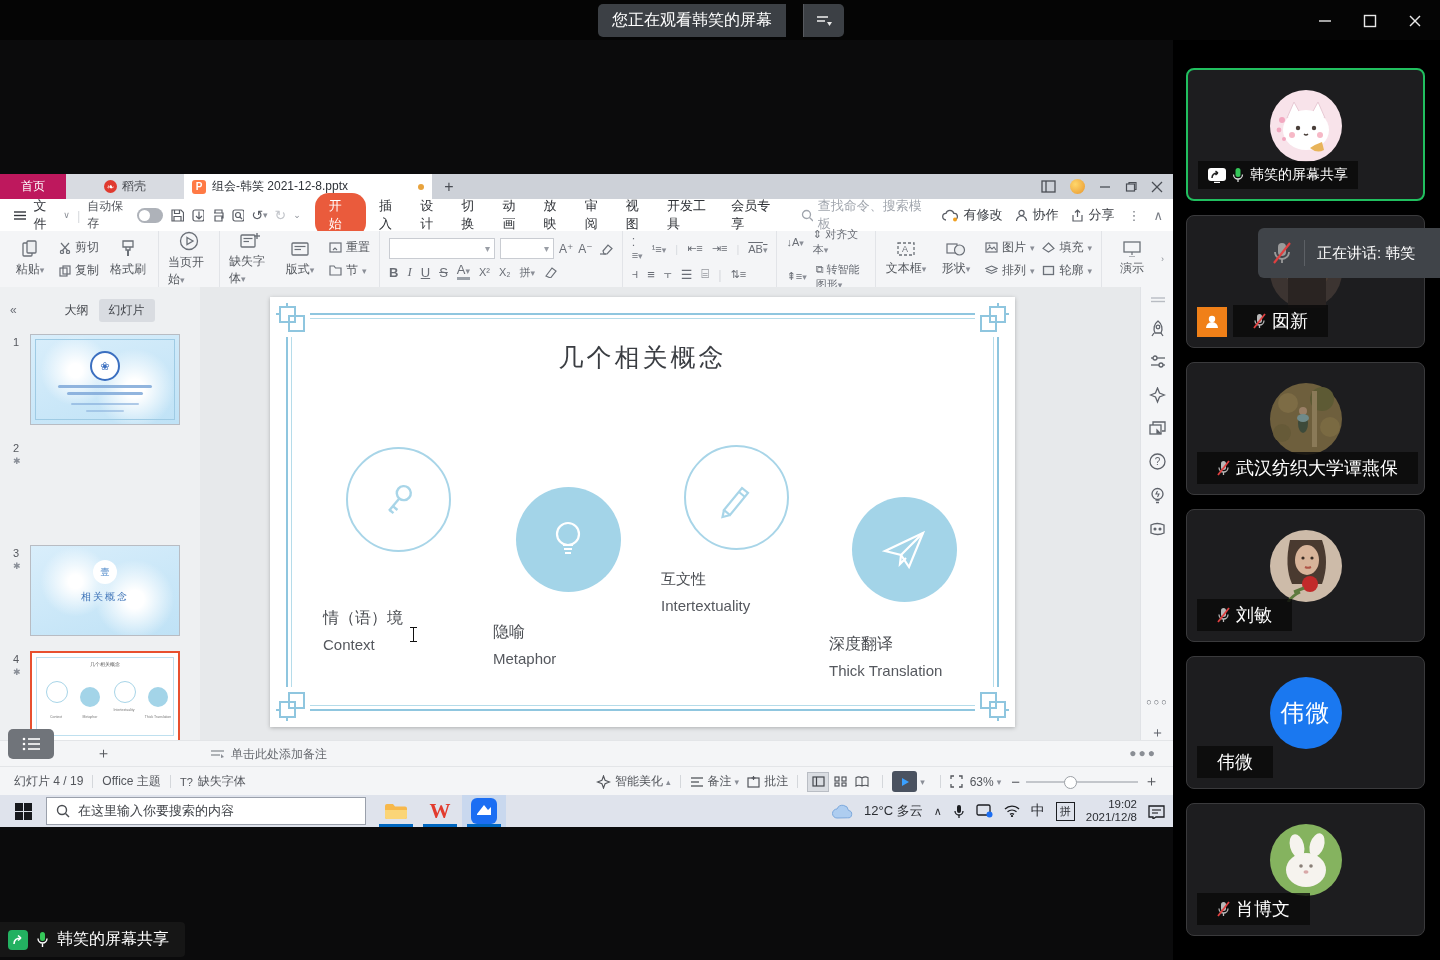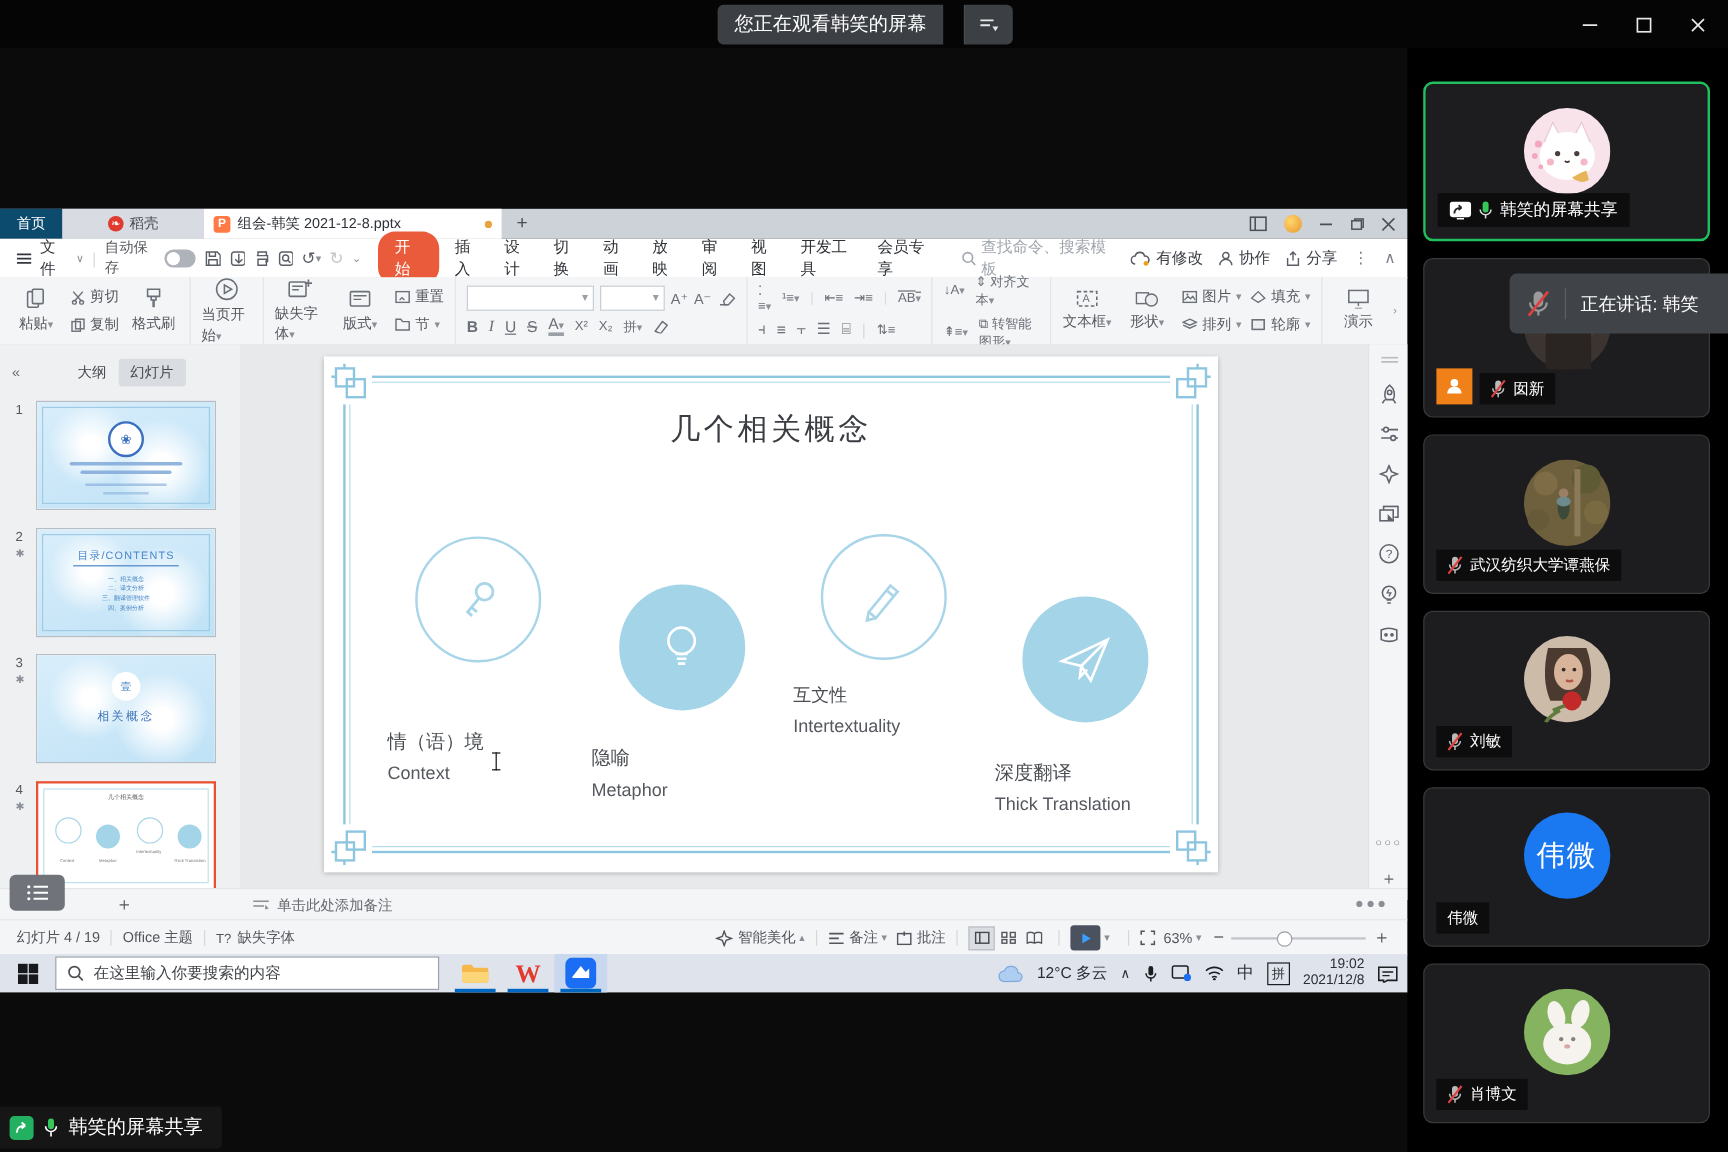--- a/index.html
+++ b/index.html
@@ -10,21 +10,21 @@
   .titlebar{position:absolute;top:0;left:0;width:1440px;height:40px;background:#050505;}
   .title-pill{position:absolute;left:598px;top:4px;height:33px;background:#3c4045;border-radius:5px 0 0 5px;
     color:#fff;font-size:16px;display:flex;align-items:center;padding:0 14px;}
   .layers-pill{position:absolute;left:803px;top:4px;width:40px;height:33px;background:#3c4045;border-radius:0 5px 5px 0;
     border-left:1px solid #56595e;display:flex;align-items:center;justify-content:center;}
   .winbtn{position:absolute;top:10px;width:22px;height:22px;display:flex;align-items:center;justify-content:center;color:#e8e8e8;}
   
   .share-area{position:absolute;top:40px;left:0;width:1173px;height:920px;background:#0b0b0c;}
   
   .wps-tabbar{position:absolute;top:134px;left:0;width:1173px;height:25px;background:#cdd1d8;display:flex;align-items:stretch;font-size:12px;color:#333;}
-  .tab-home{width:52px;background:#0c4a6e;color:#fff;display:flex;align-items:center;justify-content:center;}
+  .tab-home{width:66px;background:#be185d;color:#fff;display:flex;align-items:center;justify-content:center;}
   .tab-docer{width:118px;background:#d8dbe1;display:flex;align-items:center;justify-content:center;gap:5px;color:#45484e;}
   .docer-dot{width:13px;height:13px;border-radius:50%;background:#e03a2f;color:#fff;font-size:9px;display:flex;align-items:center;justify-content:center;}
   .tab-doc{width:232px;background:#fff;display:flex;align-items:center;gap:6px;padding:0 8px;color:#2e3238;}
   .p-icon{width:14px;height:14px;border-radius:3px;background:#ff7a45;color:#fff;font-size:10px;font-weight:bold;display:flex;align-items:center;justify-content:center;}
   .unsaved-dot{width:6px;height:6px;border-radius:50%;background:#e8a33d;margin-left:auto;}
   .tab-plus{width:34px;display:flex;align-items:center;justify-content:center;color:#4a4e55;font-size:16px;}
   .tabbar-right{margin-left:auto;display:flex;align-items:center;gap:14px;padding-right:10px;color:#4a4e55;}
   .mini-avatar{width:15px;height:15px;border-radius:50%;background:radial-gradient(circle at 35% 35%,#ffd76b,#e8962e);}
   
   .wps-menubar{position:absolute;top:159px;left:0;width:1173px;height:32px;background:#fff;border-bottom:1px solid #e8e9ec;
@@ -117,21 +117,21 @@
   .ime-box{width:17px;height:17px;border:1.5px solid #1c1e22;font-size:11px;display:flex;align-items:center;justify-content:center;}
   .clockbox{text-align:right;font-size:11.5px;line-height:13px;}
   
   .share-pill{position:absolute;left:0;top:882px;height:35px;background:#161616;display:flex;align-items:center;gap:8px;padding:0 16px 0 8px;color:#fff;font-size:16px;border-radius:0 4px 4px 0;}
   .greensq{width:20px;height:20px;border-radius:4px;background:#23b161;display:flex;align-items:center;justify-content:center;}
   
   .sidebar{position:absolute;top:40px;left:1173px;width:267px;height:920px;background:#000;}
   .tile{position:absolute;left:13px;width:239px;height:133px;background:#1d1d1f;border:1px solid #3a3a3c;border-radius:8px;box-sizing:border-box;}
   .tile.speaking{border:2px solid #21bf5f;}
   .tile .avatar{position:absolute;left:50%;top:20px;transform:translateX(-50%);}
-  .namechip{position:absolute;left:10px;bottom:10px;background:rgba(10,10,10,.82);display:flex;align-items:center;gap:6px;padding:4px 9px;color:#fff;font-size:13px;white-space:nowrap;max-width:215px;overflow:hidden;}
+  .namechip{position:absolute;left:10px;bottom:10px;background:rgba(10,10,10,.82);display:flex;align-items:center;gap:6px;padding:4px 20px;color:#fff;font-size:18px;white-space:nowrap;max-width:215px;overflow:hidden;}
   .namechip.big{font-size:14px;padding:5px 10px;}
   .hostbadge{position:absolute;left:10px;bottom:10px;width:30px;height:30px;background:#f08018;display:flex;align-items:center;justify-content:center;}
   .chip-off{left:46px;}
   .toast{position:absolute;left:85px;top:188px;width:200px;height:50px;background:#404449;border-radius:6px;display:flex;align-items:center;gap:12px;padding:0 14px;color:#fff;font-size:15px;z-index:5;}
   .toast-div{width:1px;height:26px;background:#5c6065;}
   .bluecircle{width:72px;height:72px;border-radius:50%;background:#1a78f0;color:#fff;font-size:24px;display:flex;align-items:center;justify-content:center;letter-spacing:1px;}
 </style>
 </head>
 <body>
 
@@ -506,31 +506,20 @@
         <div class="logo-circle">❀</div>
         <div class="t-line" style="top:50px;"></div>
         <div class="t-line" style="top:57px;width:52%;left:24%;"></div>
         <div class="t-line" style="top:68px;height:2px;width:46%;left:27%;opacity:.6;"></div>
         <div class="t-line" style="top:75px;height:2px;width:26%;left:37%;opacity:.5;"></div>
       </div>
     </div>
 
     <span class="thumb-num" style="top:155px;">2</span>
     <span class="thumb-star" style="top:169px;">✱</span>
-    <div class="thumb" style="top:153px;">
-      <div class="cloudbg">
-          <div class="thumb-frame"></div>
-        <div class="toc-head">目录/CONTENTS</div>
-        <div class="toc-rule"></div>
-        <div class="toc-item" style="top:38px;">一、相关概念</div>
-        <div class="toc-item" style="top:46px;">二、译文分析</div>
-        <div class="toc-item" style="top:54px;">三、翻译管理软件</div>
-        <div class="toc-item" style="top:62px;">四、案例分析</div>
-      </div>
-    </div>
 
     <span class="thumb-num" style="top:260px;">3</span>
     <span class="thumb-star" style="top:274px;">✱</span>
     <div class="thumb" style="top:258px;">
       <div class="cloudbg">
         <div class="one-circle">壹</div>
         <div class="t3-title">相关概念</div>
       </div>
     </div>
 

